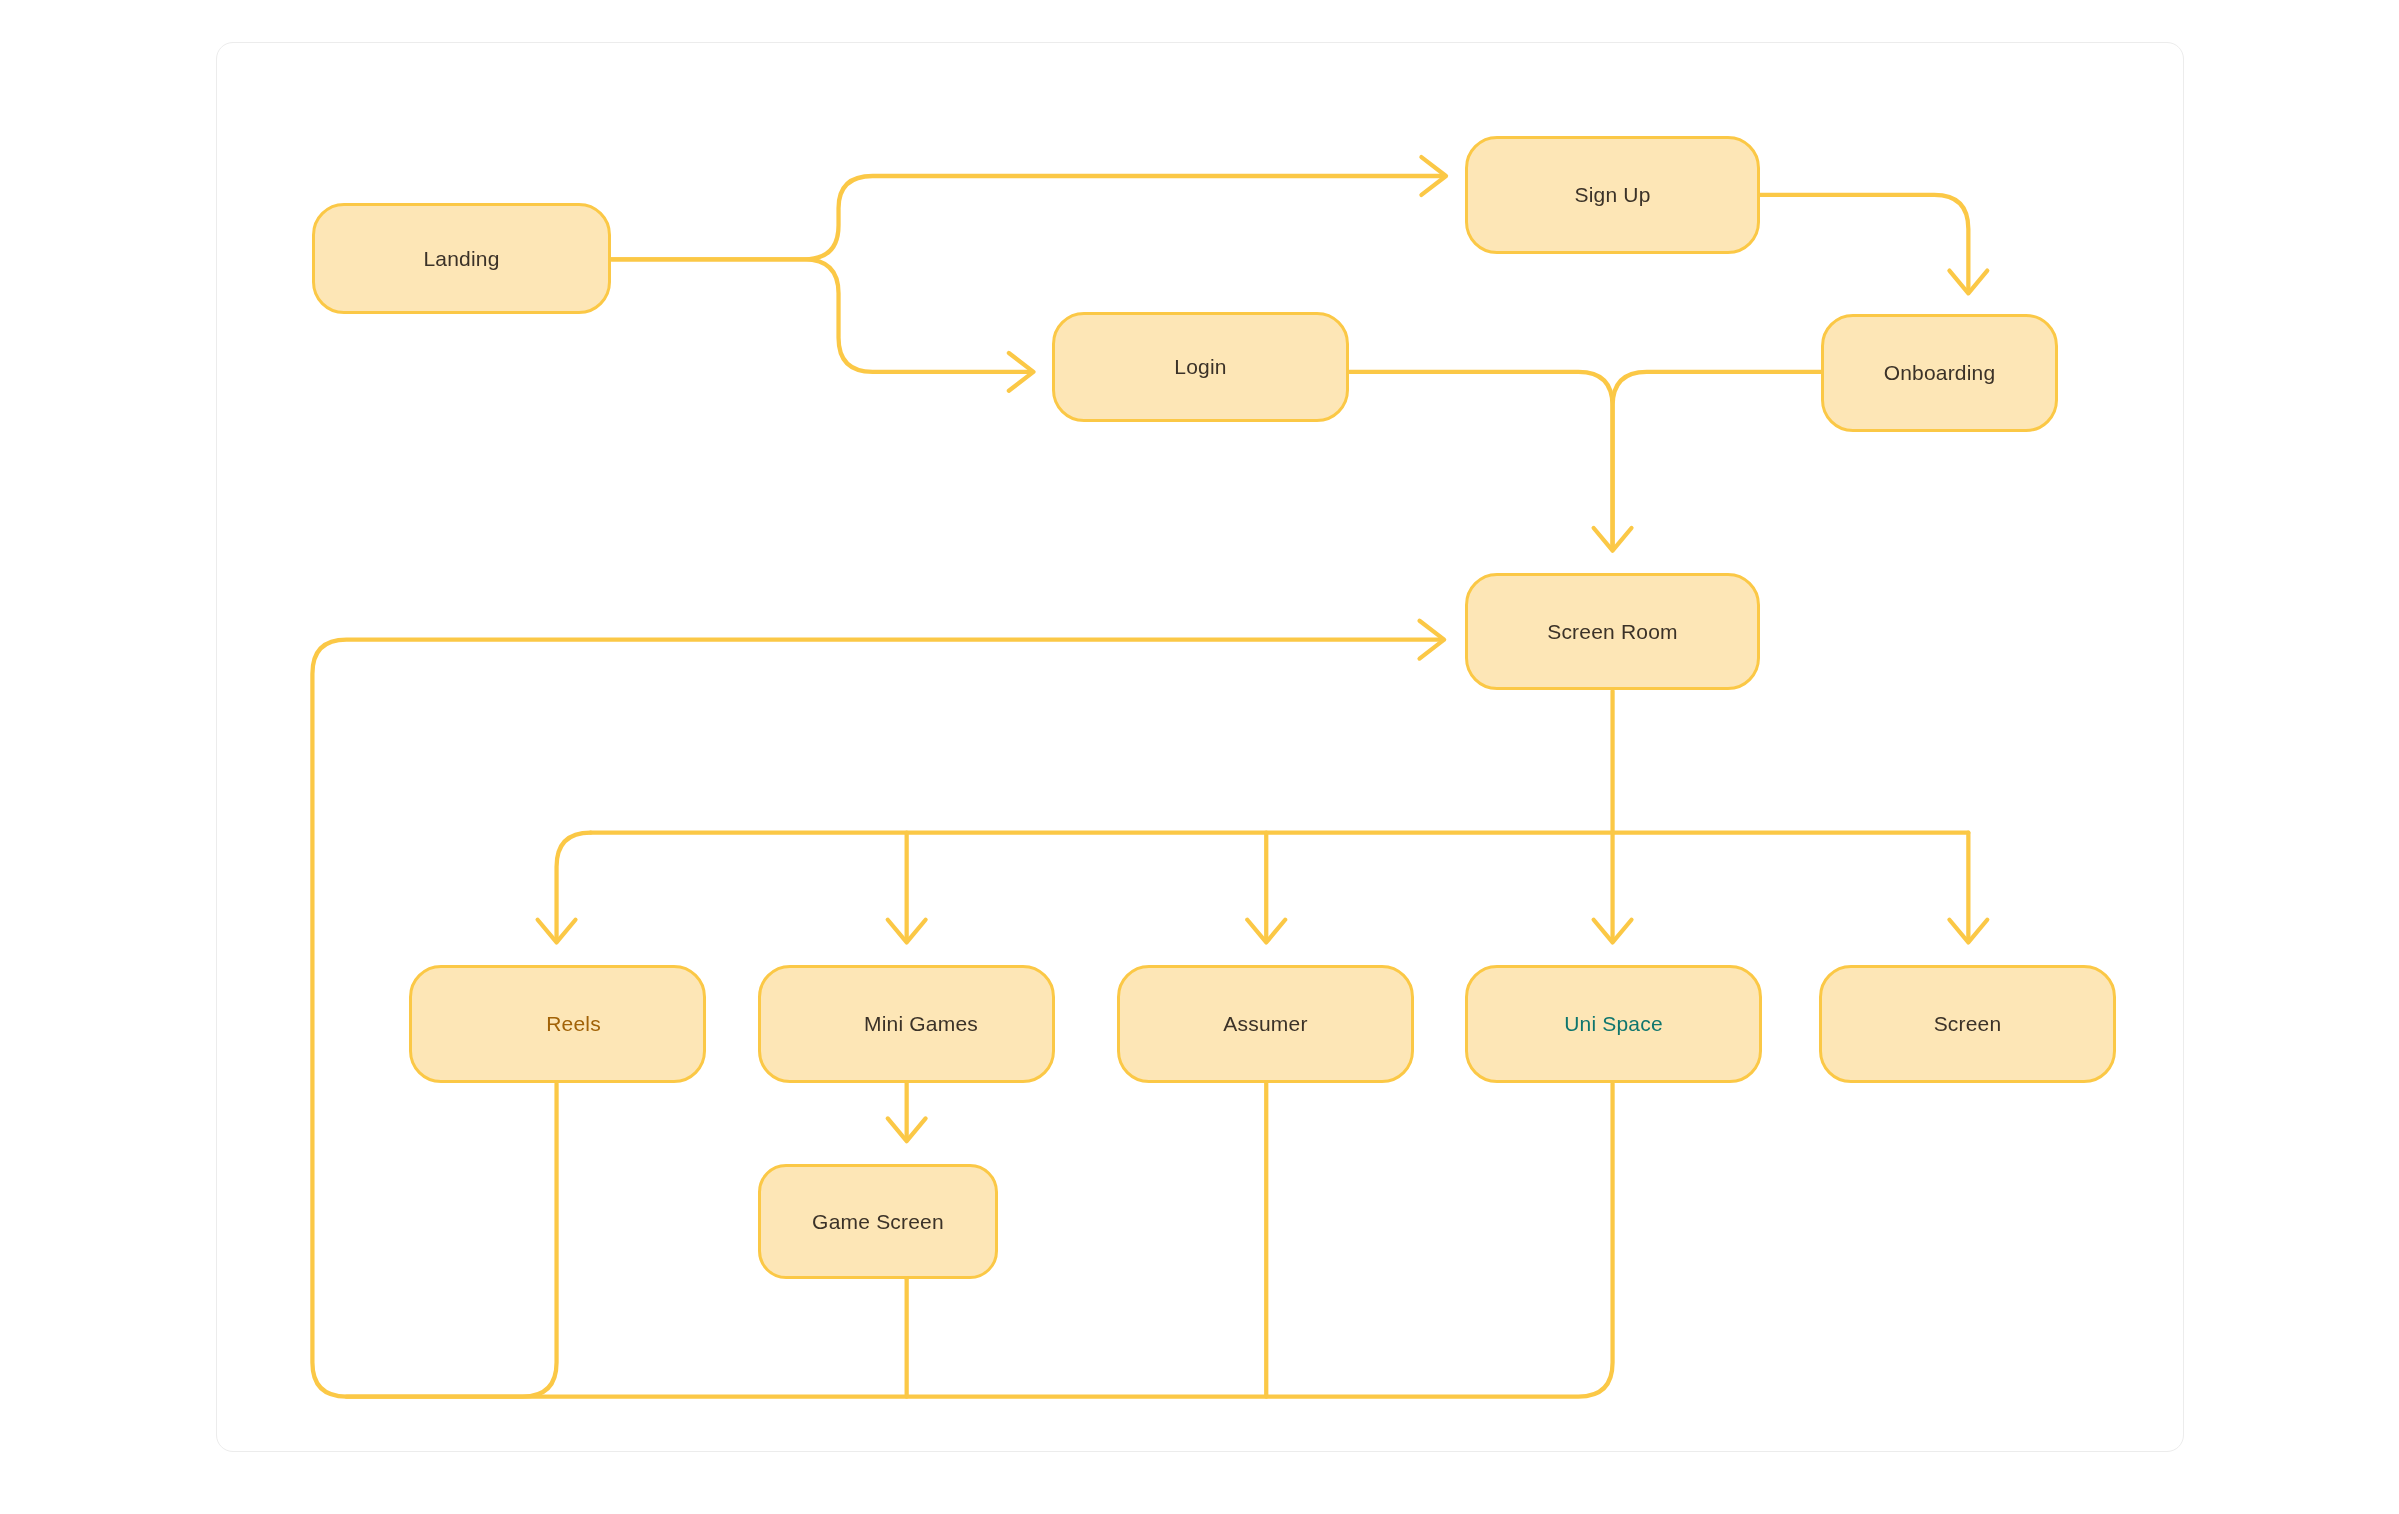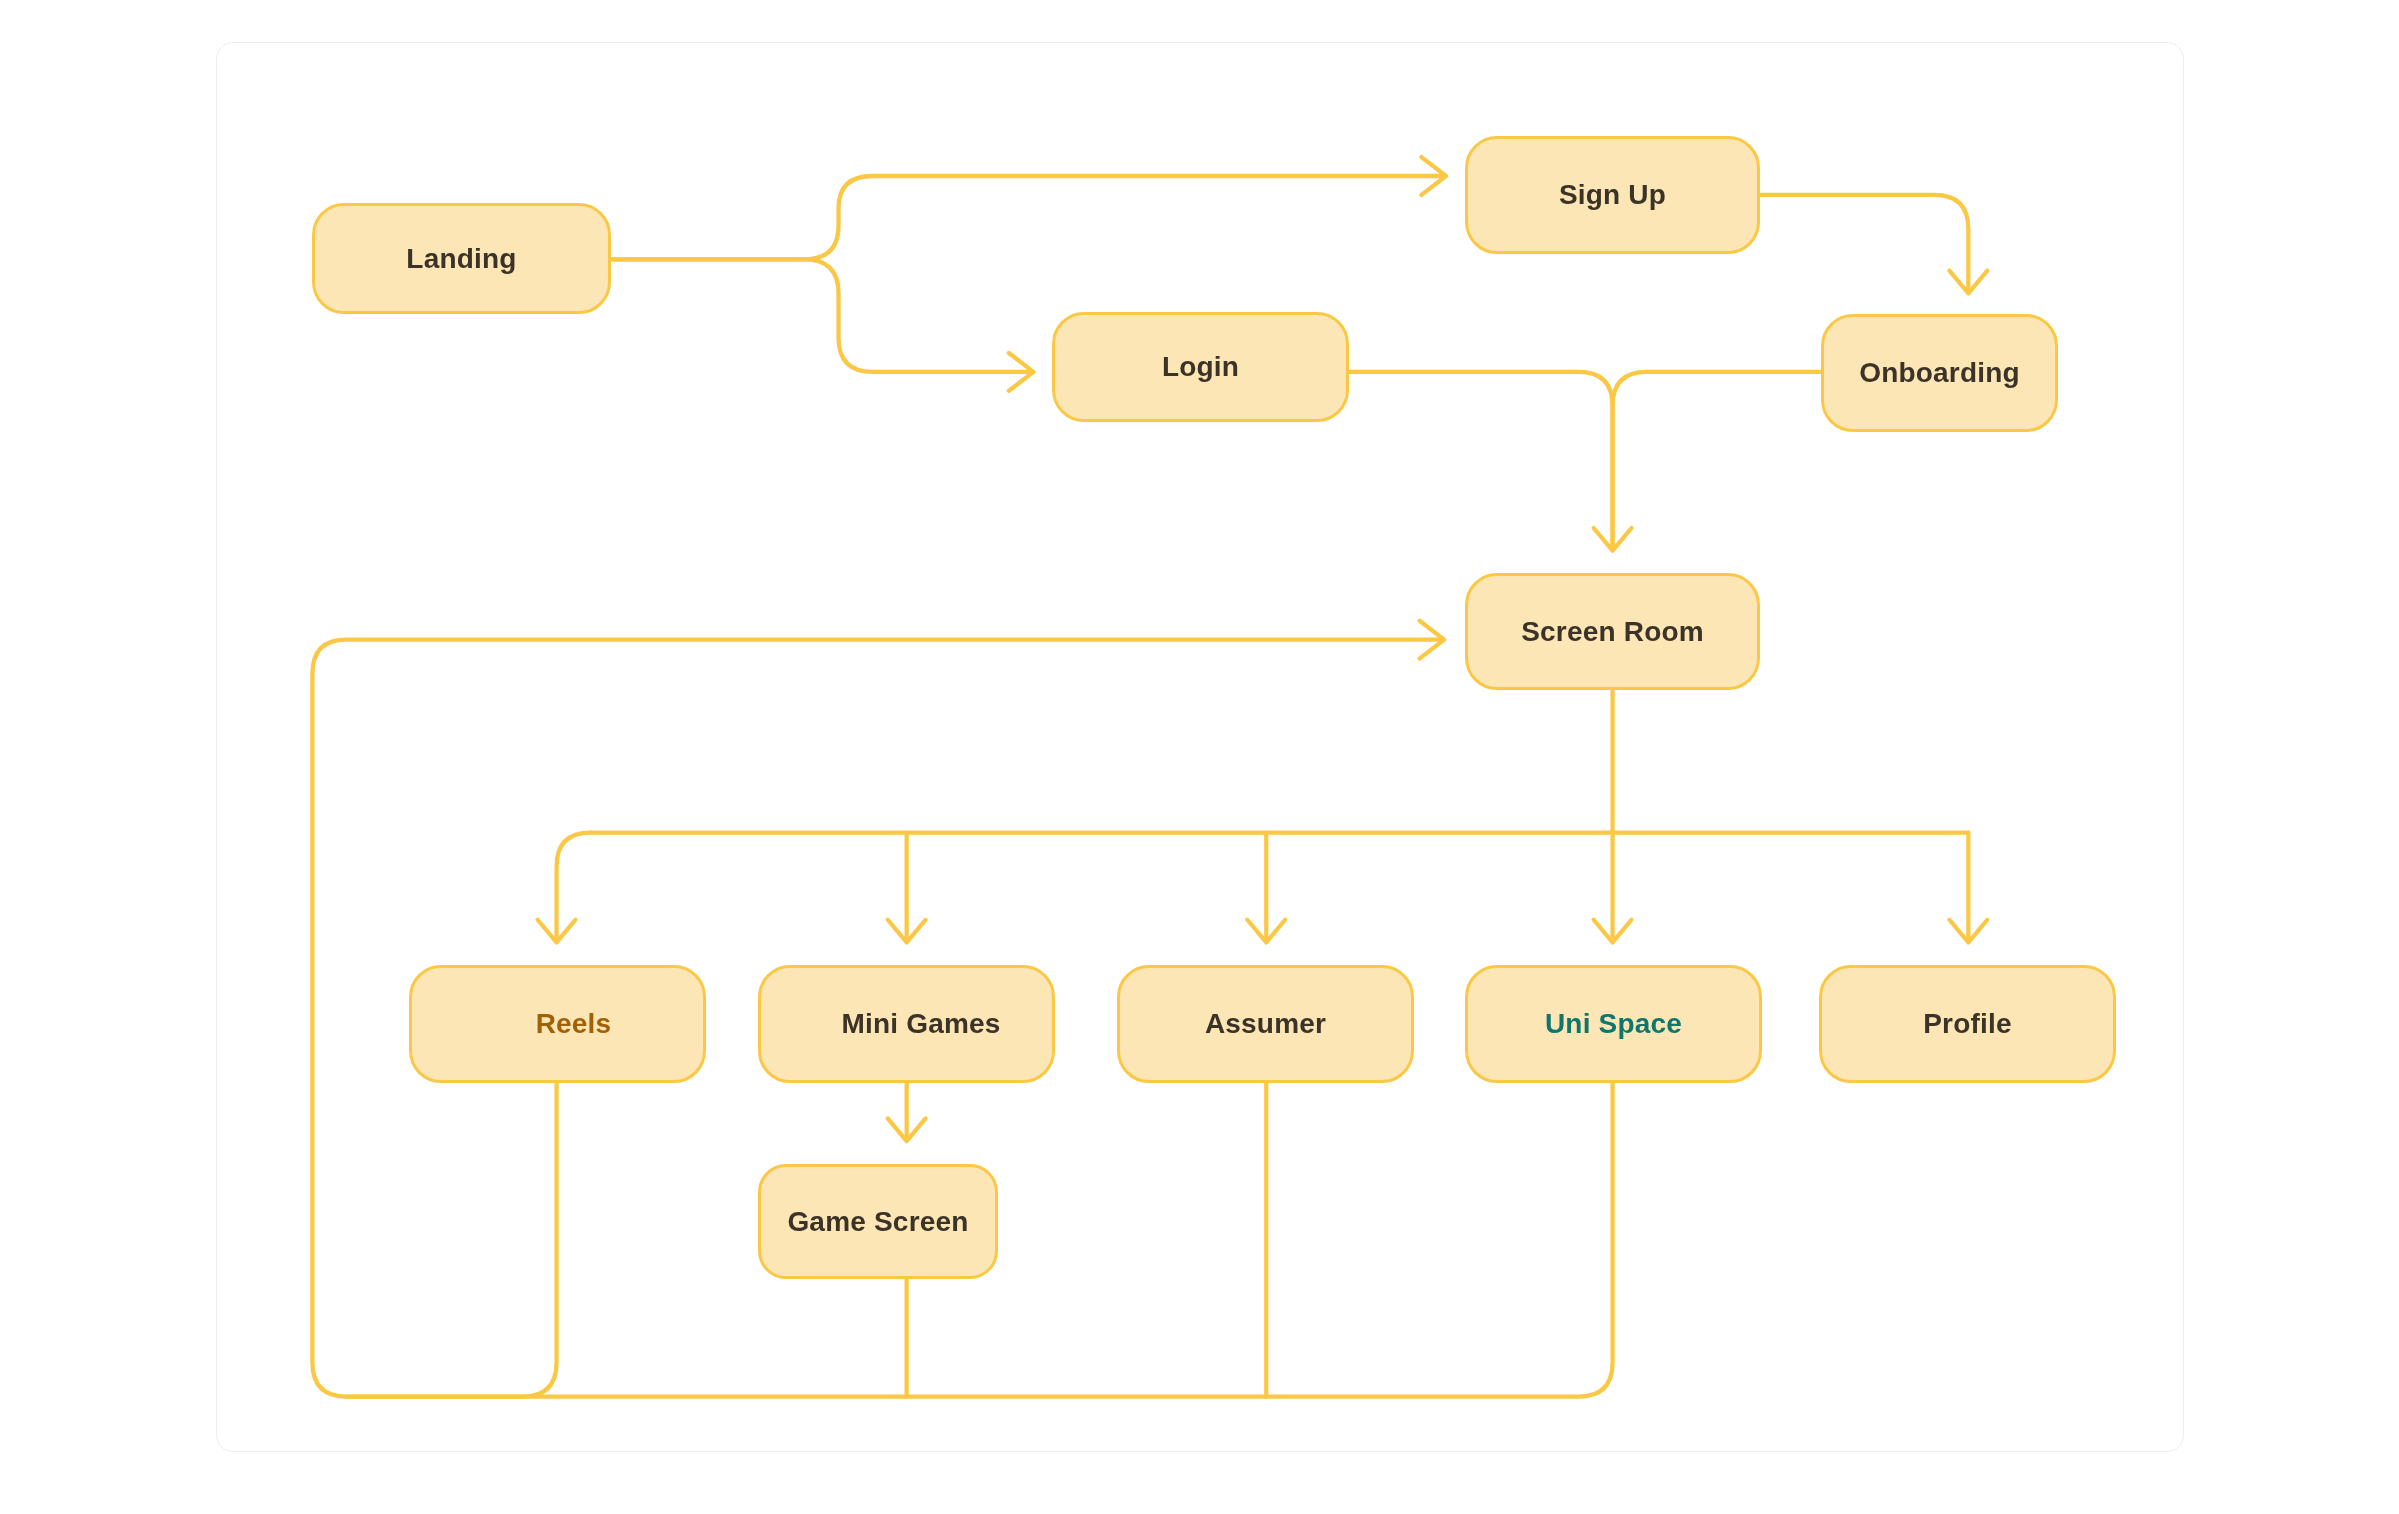--- a/index.html
+++ b/index.html
@@ -42,22 +42,22 @@
     background: #FDE6B6;
     border: 3.8px solid #FBC846;
     border-radius: 32px;
     display: flex;
     align-items: center;
     justify-content: center;
     cursor: pointer;
   }
   .node-label {
     font-family: "Liberation Sans", sans-serif;
-    font-size: 28px;
-    font-weight: bold;
+    font-size: 21px;
+    font-weight: normal;
     color: #3b3228;
     letter-spacing: 0.2px;
     white-space: nowrap;
     text-align: center;
     user-select: none;
   }
   .edge-path {
     fill: none;
     stroke: #FBC846;
     stroke-width: 4.5;
@@ -135,21 +135,21 @@
       <div class="node" style="left: 758px; top: 965px; width: 297px; height: 118px; background: rgb(253, 230, 182); border-color: rgb(251, 200, 70); padding-left: 29px;">
         <span class="node-label" style="color: rgb(59, 50, 40);">Mini Games</span>
       </div>
       <div class="node" style="left: 1117px; top: 965px; width: 297px; height: 118px; background: rgb(253, 230, 182); border-color: rgb(251, 200, 70);">
         <span class="node-label" style="color: rgb(59, 50, 40);">Assumer</span>
       </div>
       <div class="node" style="left: 1465px; top: 965px; width: 297px; height: 118px; background: rgb(253, 230, 182); border-color: rgb(251, 200, 70);">
         <span class="node-label" style="color: #0f766e;">Uni Space</span>
       </div>
       <div class="node" style="left: 1819px; top: 965px; width: 297px; height: 118px; background: rgb(253, 230, 182); border-color: rgb(251, 200, 70);">
-        <span class="node-label" style="color: rgb(59, 50, 40);">Profile</span>
+        <span class="node-label" style="color: rgb(59, 50, 40);">Screen</span>
       </div>
       <div class="node" style="left: 758px; top: 1164px; width: 240px; height: 115px; background: rgb(253, 230, 182); border-color: rgb(251, 200, 70); border-radius: 28px;">
         <span class="node-label" style="color: rgb(59, 50, 40);">Game Screen</span>
       </div>
     </div>
 
 </div>
 
 
 </body></html>

